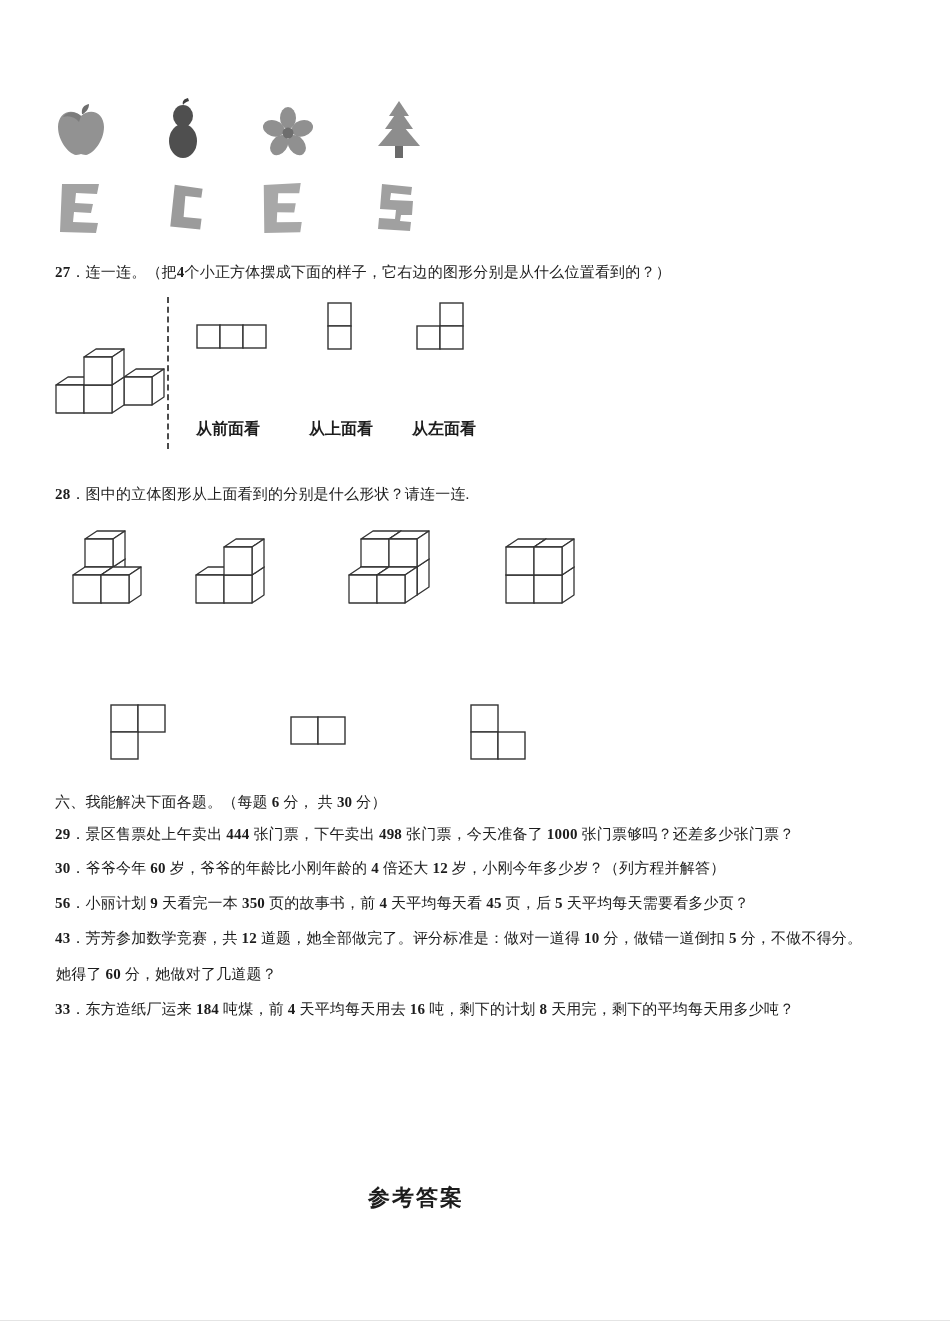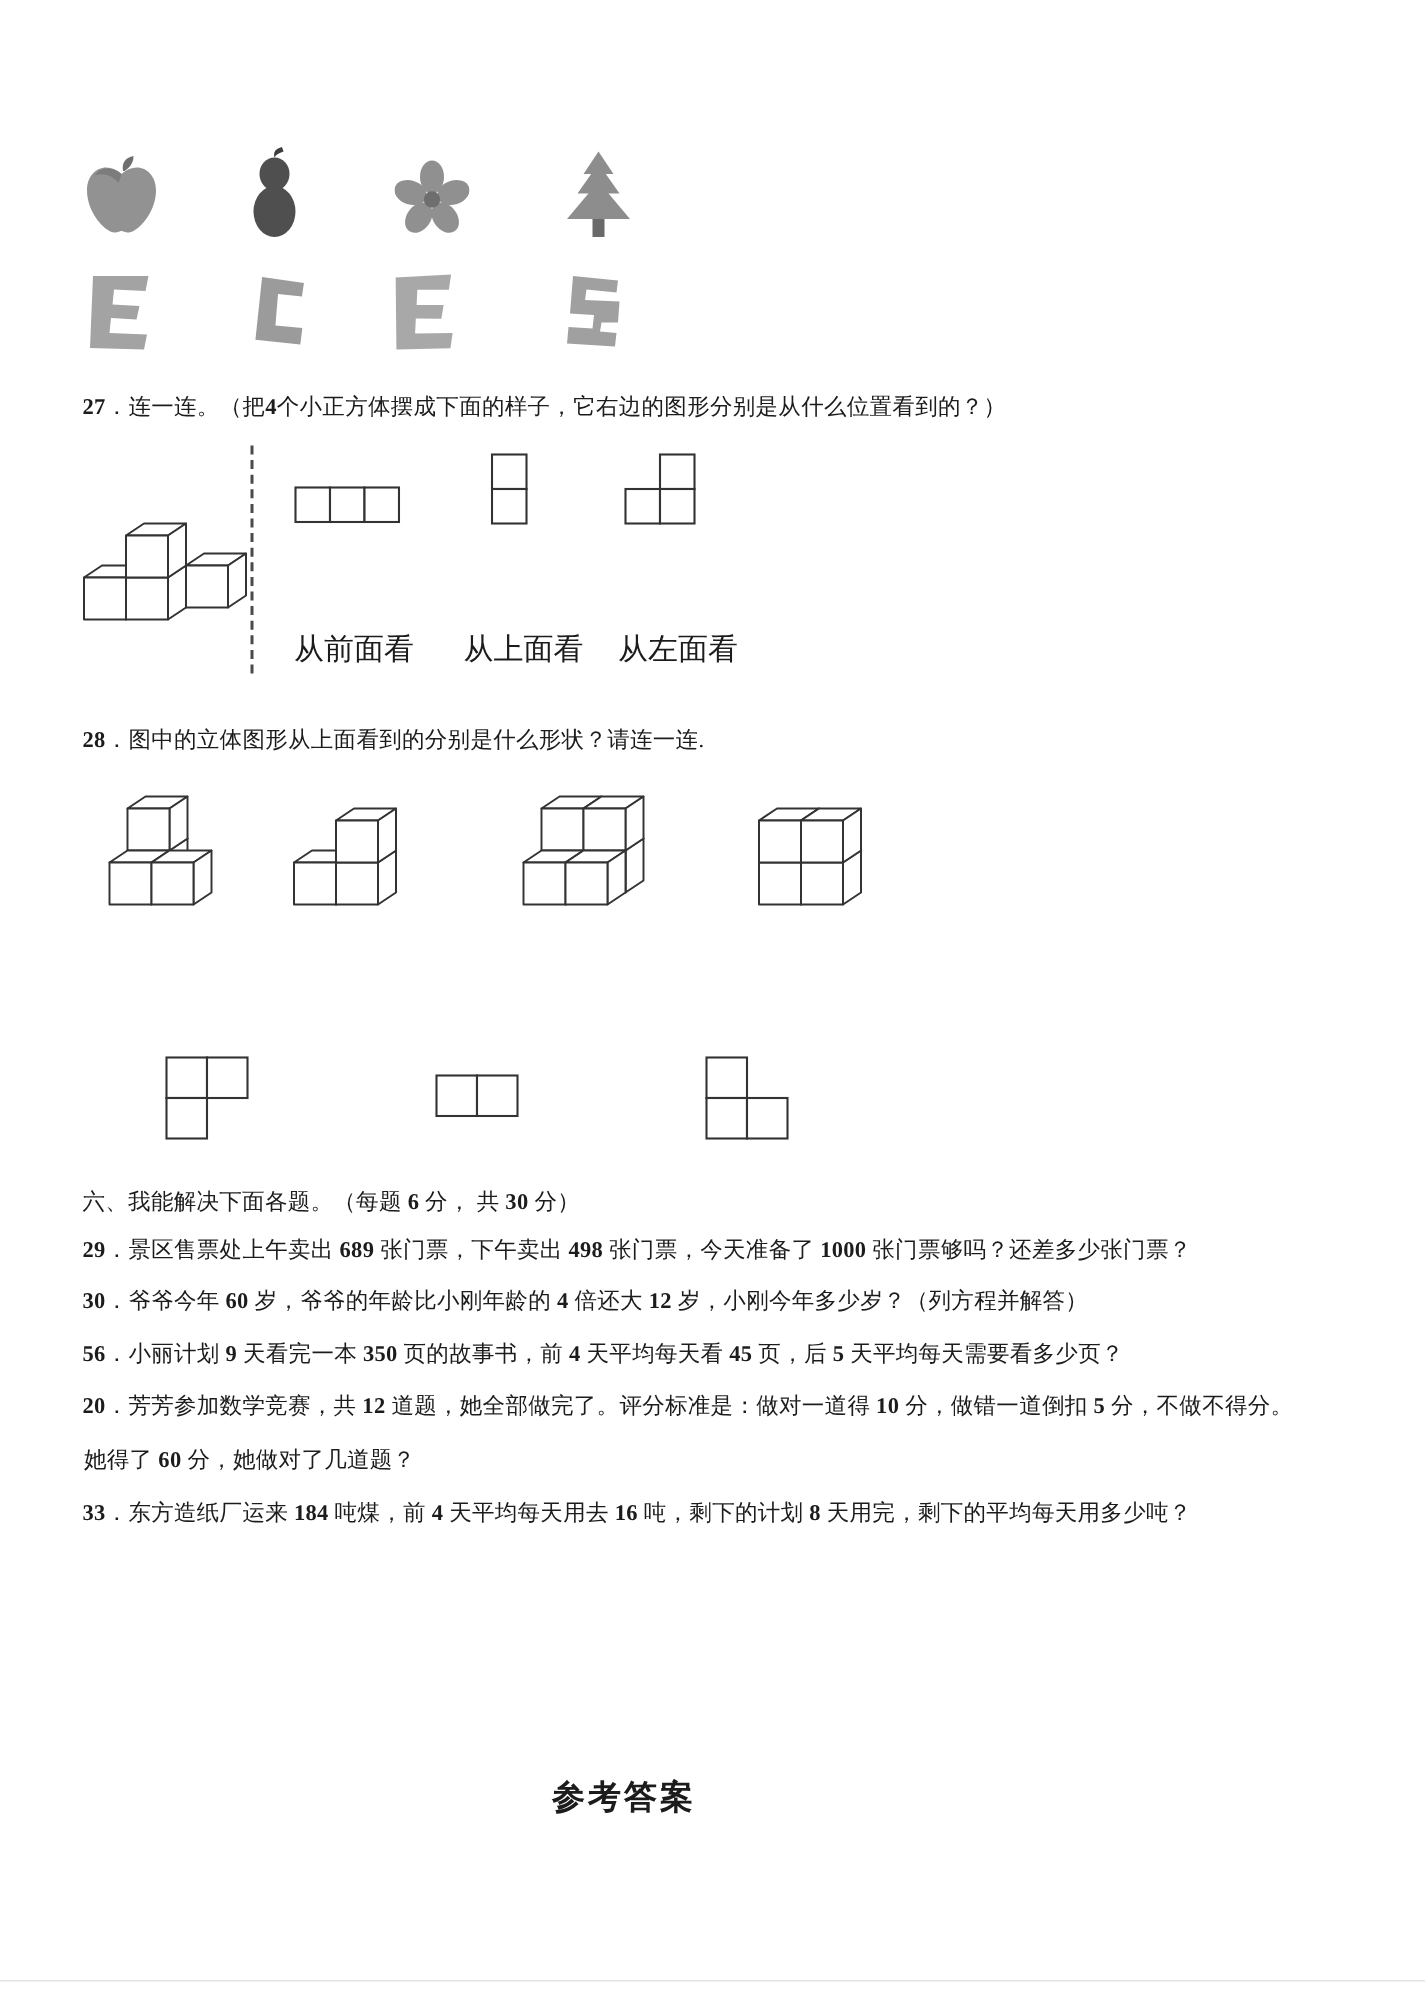--- a/index.html
+++ b/index.html
@@ -14,22 +14,23 @@
   }
   .abs { position:absolute; }
   .qtext {
     font-size:15px;
     line-height:24px;
     white-space:nowrap;
     letter-spacing:0.2px;
   }
   .qtext b { font-weight:bold; }
   .viewlabel {
-    font-size:20px;
+    font-size:16px;
     white-space:nowrap;
+    font-weight:bold;
   }
   .dashline {
     left:167px; top:297px;
     width:0; height:152px;
     border-left:2px dashed #4a4a4a;
   }
   .answers-heading {
     left:0; top:1183px;
     width:832px;
     text-align:center;
@@ -236,24 +237,24 @@
   </div>
   <div class="abs" style="left:470px;top:704px">
     <svg id="q28-shape3" viewBox="-1 -1 56 56" width="56" height="56">
         <rect x="0" y="0" width="27" height="27" fill="#ffffff" stroke="#333333" stroke-width="1.4"></rect>
         <rect x="0" y="27" width="27" height="27" fill="#ffffff" stroke="#333333" stroke-width="1.4"></rect>
         <rect x="27" y="27" width="27" height="27" fill="#ffffff" stroke="#333333" stroke-width="1.4"></rect>
       </svg>
   </div>
 
   <p class="abs qtext" style="left:55px;top:790px">六、我能解决下面各题。（每题 <b>6</b> 分， 共 <b>30</b> 分）</p>
-  <p class="abs qtext" style="left:55px;top:822px"><b>29</b>．景区售票处上午卖出 <b>689</b> 张门票，下午卖出 <b>498</b> 张门票，今天准备了 <b>1000</b> 张门票够吗？还差多少张门票？</p>
+  <p class="abs qtext" style="left:55px;top:822px"><b>29</b>．景区售票处上午卖出 <b>444</b> 张门票，下午卖出 <b>498</b> 张门票，今天准备了 <b>1000</b> 张门票够吗？还差多少张门票？</p>
   <p class="abs qtext" style="left:55px;top:856px"><b>30</b>．爷爷今年 <b>60</b> 岁，爷爷的年龄比小刚年龄的 <b>4</b> 倍还大 <b>12</b> 岁，小刚今年多少岁？（列方程并解答）</p>
   <p class="abs qtext" style="left:55px;top:891px"><b>56</b>．小丽计划 <b>9</b> 天看完一本 <b>350</b> 页的故事书，前 <b>4</b> 天平均每天看 <b>45</b> 页，后 <b>5</b> 天平均每天需要看多少页？</p>
-  <p class="abs qtext" style="left:55px;top:926px"><b>20</b>．芳芳参加数学竞赛，共 <b>12</b> 道题，她全部做完了。评分标准是：做对一道得 <b>10</b> 分，做错一道倒扣 <b>5</b> 分，不做不得分。</p>
+  <p class="abs qtext" style="left:55px;top:926px"><b>43</b>．芳芳参加数学竞赛，共 <b>12</b> 道题，她全部做完了。评分标准是：做对一道得 <b>10</b> 分，做错一道倒扣 <b>5</b> 分，不做不得分。</p>
   <p class="abs qtext" style="left:56px;top:962px">她得了 <b>60</b> 分，她做对了几道题？</p>
   <p class="abs qtext" style="left:55px;top:997px"><b>33</b>．东方造纸厂运来 <b>184</b> 吨煤，前 <b>4</b> 天平均每天用去 <b>16</b> 吨，剩下的计划 <b>8</b> 天用完，剩下的平均每天用多少吨？</p>
 
   <h2 class="abs answers-heading">参考答案</h2>
 
   <div class="abs footer-line"></div>
 
 </div>
 
 </body></html>

